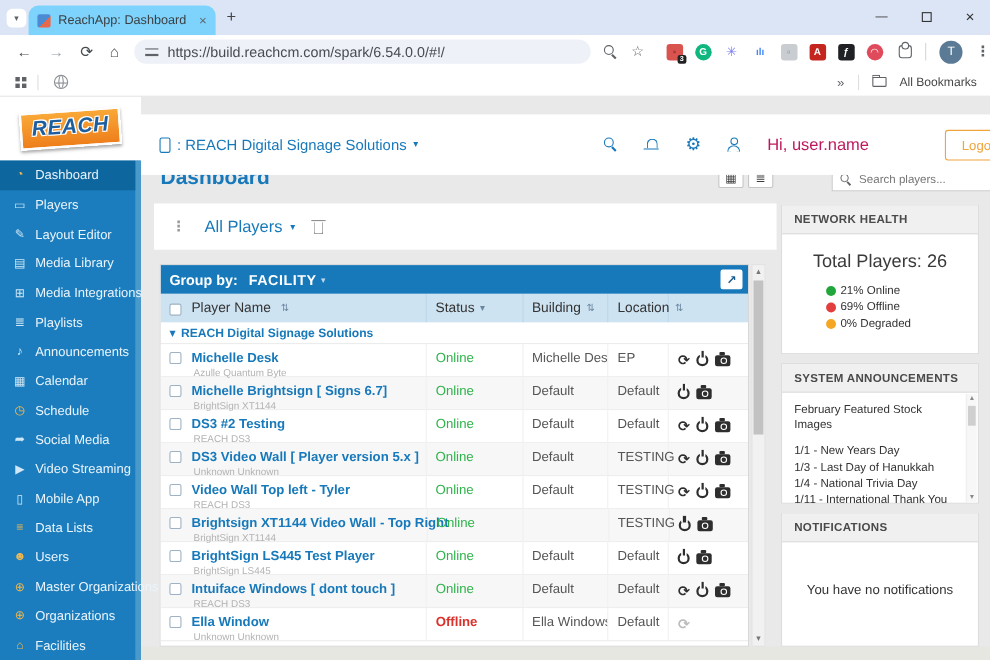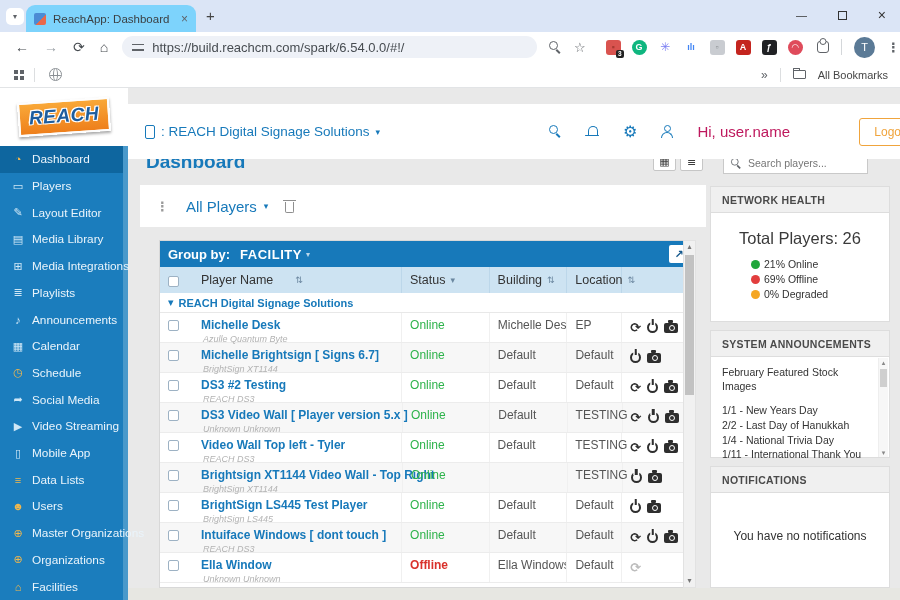--- a/index.html
+++ b/index.html
@@ -76,56 +76,56 @@
 .pagetitle{position:absolute;left:146px;top:63px;font-size:19px;color:#1779ba}
 .viewtoggles{position:absolute;left:653px;top:63px;display:flex;gap:4px}
 .vt{width:23px;height:20px;background:#fff;border:1px solid #c6c6c6;display:flex;align-items:center;justify-content:center;font-size:11px;color:#3c3c3c;cursor:pointer;border-radius:2px}
 .actionbar{position:absolute;left:140px;top:97px;width:566px;height:42px;background:#fff;display:flex;align-items:center}
 .kebab2{margin-left:16px;color:#9a9a9a;font-weight:bold;font-size:13px;letter-spacing:-1px;cursor:pointer}
 .filter{margin-left:18px;color:#1779ba;font-size:15px;display:flex;align-items:center;gap:7px;cursor:pointer}
 .i-trash{position:relative;width:11px;height:13px;margin-left:16px;cursor:pointer}
 .i-trash::before{content:"";position:absolute;top:2.5px;left:1px;right:1px;bottom:0;border:1.3px solid #8f8f8f;border-top:none;border-radius:0 0 2px 2px}
 .i-trash::after{content:"";position:absolute;top:0;left:-1px;width:13px;height:1.4px;background:#8f8f8f}
 
-.table{position:absolute;left:159px;top:152px;width:536px;height:348px;background:#fff;overflow:hidden;border:1px solid #d8d8d8}
+.table{position:absolute;left:145px;top:152px;width:536px;height:348px;background:#fff;overflow:hidden;border:1px solid #d8d8d8}
 .gbar{height:26px;background:#1779ba;color:#fff;display:flex;align-items:center;padding:0 8px;font-size:13px;position:relative}
 .gbl{font-weight:bold}
 .gbv{font-weight:bold;margin-left:10px;letter-spacing:.5px}
 .gcaret{font-size:8px;margin-left:4px;opacity:.7}
 .expand{position:absolute;right:5px;top:4px;width:20px;height:18px;background:#fff;border-radius:2px;color:#14588c;display:flex;align-items:center;justify-content:center;font-size:11px;font-weight:bold;cursor:pointer}
 .hrow{height:26px;background:#cde3f2;display:flex;align-items:center;font-size:12.5px;color:#333}
 .hcell{display:flex;align-items:center;gap:5px;padding-left:8px;height:100%;border-right:1px solid #bcd7ea;cursor:pointer}
 .sorticon{font-size:9px;color:#6b87a0}
 .cb{width:11px;height:11px;border:1px solid #9db2c4;background:#fff;border-radius:2px;flex:none;cursor:pointer}
 .grow{height:20px;display:flex;align-items:center;padding-left:8px;color:#1779ba;font-size:11px;font-weight:bold;gap:5px;border-bottom:1px solid #e8e8e8}
 .trow{height:30px;display:flex;border-bottom:1px solid #ececec;background:#fff}
 .trow.alt{background:#f7f7f7}
 .cell{padding-top:5px;font-size:12px;color:#555;border-right:1px solid #f0f0f0}
-.c-name{width:243px;display:flex;gap:22px;padding-left:8px}
+.c-name{width:243px;display:flex;gap:9px;padding-left:8px}
 .c-name .cb{margin-top:2px}
 .pname{color:#1779ba;font-weight:bold;font-size:12px;text-decoration:none;cursor:pointer;white-space:nowrap}
-.psub{font-size:9px;font-style:italic;color:#b3b3b3;margin-top:2px;padding-left:2px}
+.psub{font-size:9px;color:#b3b3b3;margin-top:2px;padding-left:2px}
 .c-status{width:88px;padding-left:8px}
 .lastonline{font-size:10px;font-style:italic;color:#9a9a9a;margin-top:18px}
 .c-bld{width:78px;padding-left:8px;white-space:nowrap;overflow:hidden}
 .c-loc{width:55px;padding-left:8px}
 .c-act{width:72px;display:flex;align-items:center;gap:6px;padding:0 0 0 8px;border-right:none}
 .i-refresh{font-size:13px;font-weight:bold;color:#2e2e2e;line-height:1;cursor:pointer}
 .i-power{position:relative;width:11px;height:11px;border:2px solid #2e2e2e;border-radius:50%;display:inline-block;cursor:pointer}
 .i-power::after{content:"";position:absolute;left:50%;top:-5px;transform:translateX(-50%);width:2.5px;height:6px;background:#2e2e2e;box-shadow:-1.5px 0 0 #fff,1.5px 0 0 #fff}
 .i-camera{width:14px;height:10px;background:#2e2e2e;border-radius:2px;position:relative;display:inline-block;cursor:pointer}
 .i-camera::before{content:"";position:absolute;top:-2.5px;left:4px;width:5px;height:3px;background:#2e2e2e;border-radius:1px}
 .i-camera::after{content:"";position:absolute;top:2.5px;left:4.5px;width:4px;height:4px;border:1px solid #fff;border-radius:50%}
 .vscroll{position:absolute;left:683px;top:152px;width:13px;height:348px;background:#f1f1f1;border:1px solid #e2e2e2}
 .varr{position:absolute;left:0;right:0;text-align:center;font-size:8px;color:#777;height:12px;line-height:12px;cursor:pointer}
 .varr.b{bottom:0}
 .vthumb{position:absolute;left:1px;right:1px;top:14px;height:140px;background:#c2c2c2;cursor:grab}
 .footstrip{position:absolute;left:128px;right:0;top:500px;height:12px;background:#e7e7e2}
 
-.psearch{position:absolute;left:723px;top:64px;width:145px;height:22px;background:#fff;border:1px solid #c9c9c9;display:flex;align-items:center;padding:0 6px;gap:5px}
+.psearch{position:absolute;left:756px;top:64px;width:145px;height:22px;background:#fff;border:1px solid #c9c9c9;display:flex;align-items:center;padding:0 6px;gap:5px}
 .psearch input{border:none;outline:none;font-size:10.5px;width:100%;color:#555;background:transparent}
 .card{position:absolute;left:710px;width:180px;background:#fff;border:1px solid #ddd}
 .cardhdr{height:26px;background:#f0f0f0;border-bottom:1px solid #ddd;display:flex;align-items:center;padding-left:11px;font-size:10.5px;font-weight:bold;color:#4a4a4a;letter-spacing:.3px}
 .nh{top:98px;height:136px}
 .nhtotal{text-align:center;font-size:16.5px;color:#3a3a3a;margin-top:16px}
 .leg{display:flex;flex-direction:column;align-items:center;margin-top:10px;gap:3px}
 .legrow{display:flex;align-items:center;gap:4px;font-size:10.5px;color:#333;width:98px}
 .dot{width:9px;height:9px;border-radius:50%;flex:none}
 .sa{top:242px;height:128px}
 .sabody{position:relative;height:101px;overflow:hidden;padding:9px 18px 0 11px;font-size:10.5px;color:#333;line-height:1.3}
@@ -508,21 +508,21 @@
         </div>
     </div>
   </div>
 
   <div class="card sa">
     <div class="cardhdr">SYSTEM ANNOUNCEMENTS</div>
     <div class="sabody">
       <div class="saline">February Featured Stock Images</div>
       <div class="saspace"></div>
       <div class="saline">1/1 - New Years Day</div>
-      <div class="saline">2/2 - Last Day of Hanukkah</div>
+      <div class="saline">1/3 - Last Day of Hanukkah</div>
       <div class="saline">1/4 - National Trivia Day</div>
       <div class="saline">1/11 - International Thank You Day</div>
       <div class="sascroll">
         <span class="sarr">▴</span>
         <span class="sathumb"></span>
         <span class="sarr b">▾</span>
       </div>
     </div>
   </div>
 

